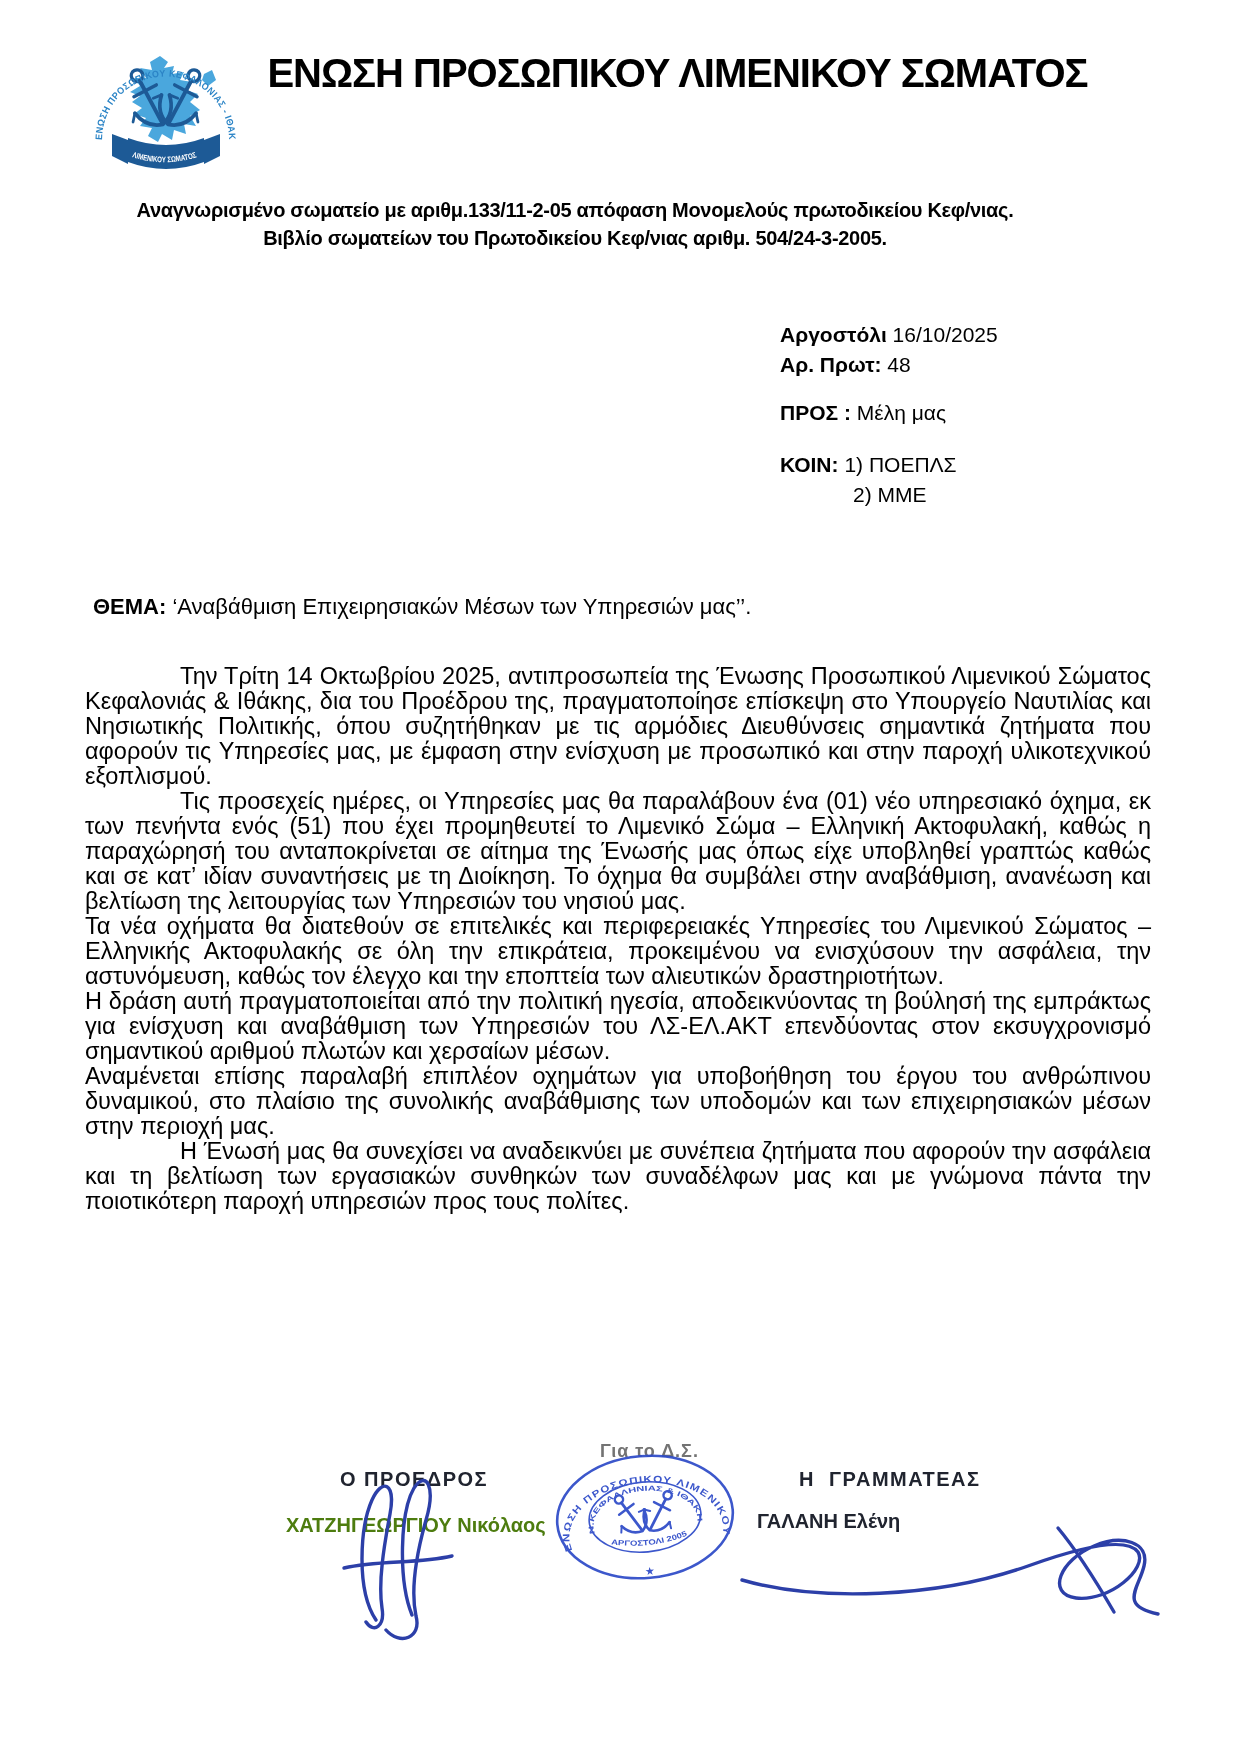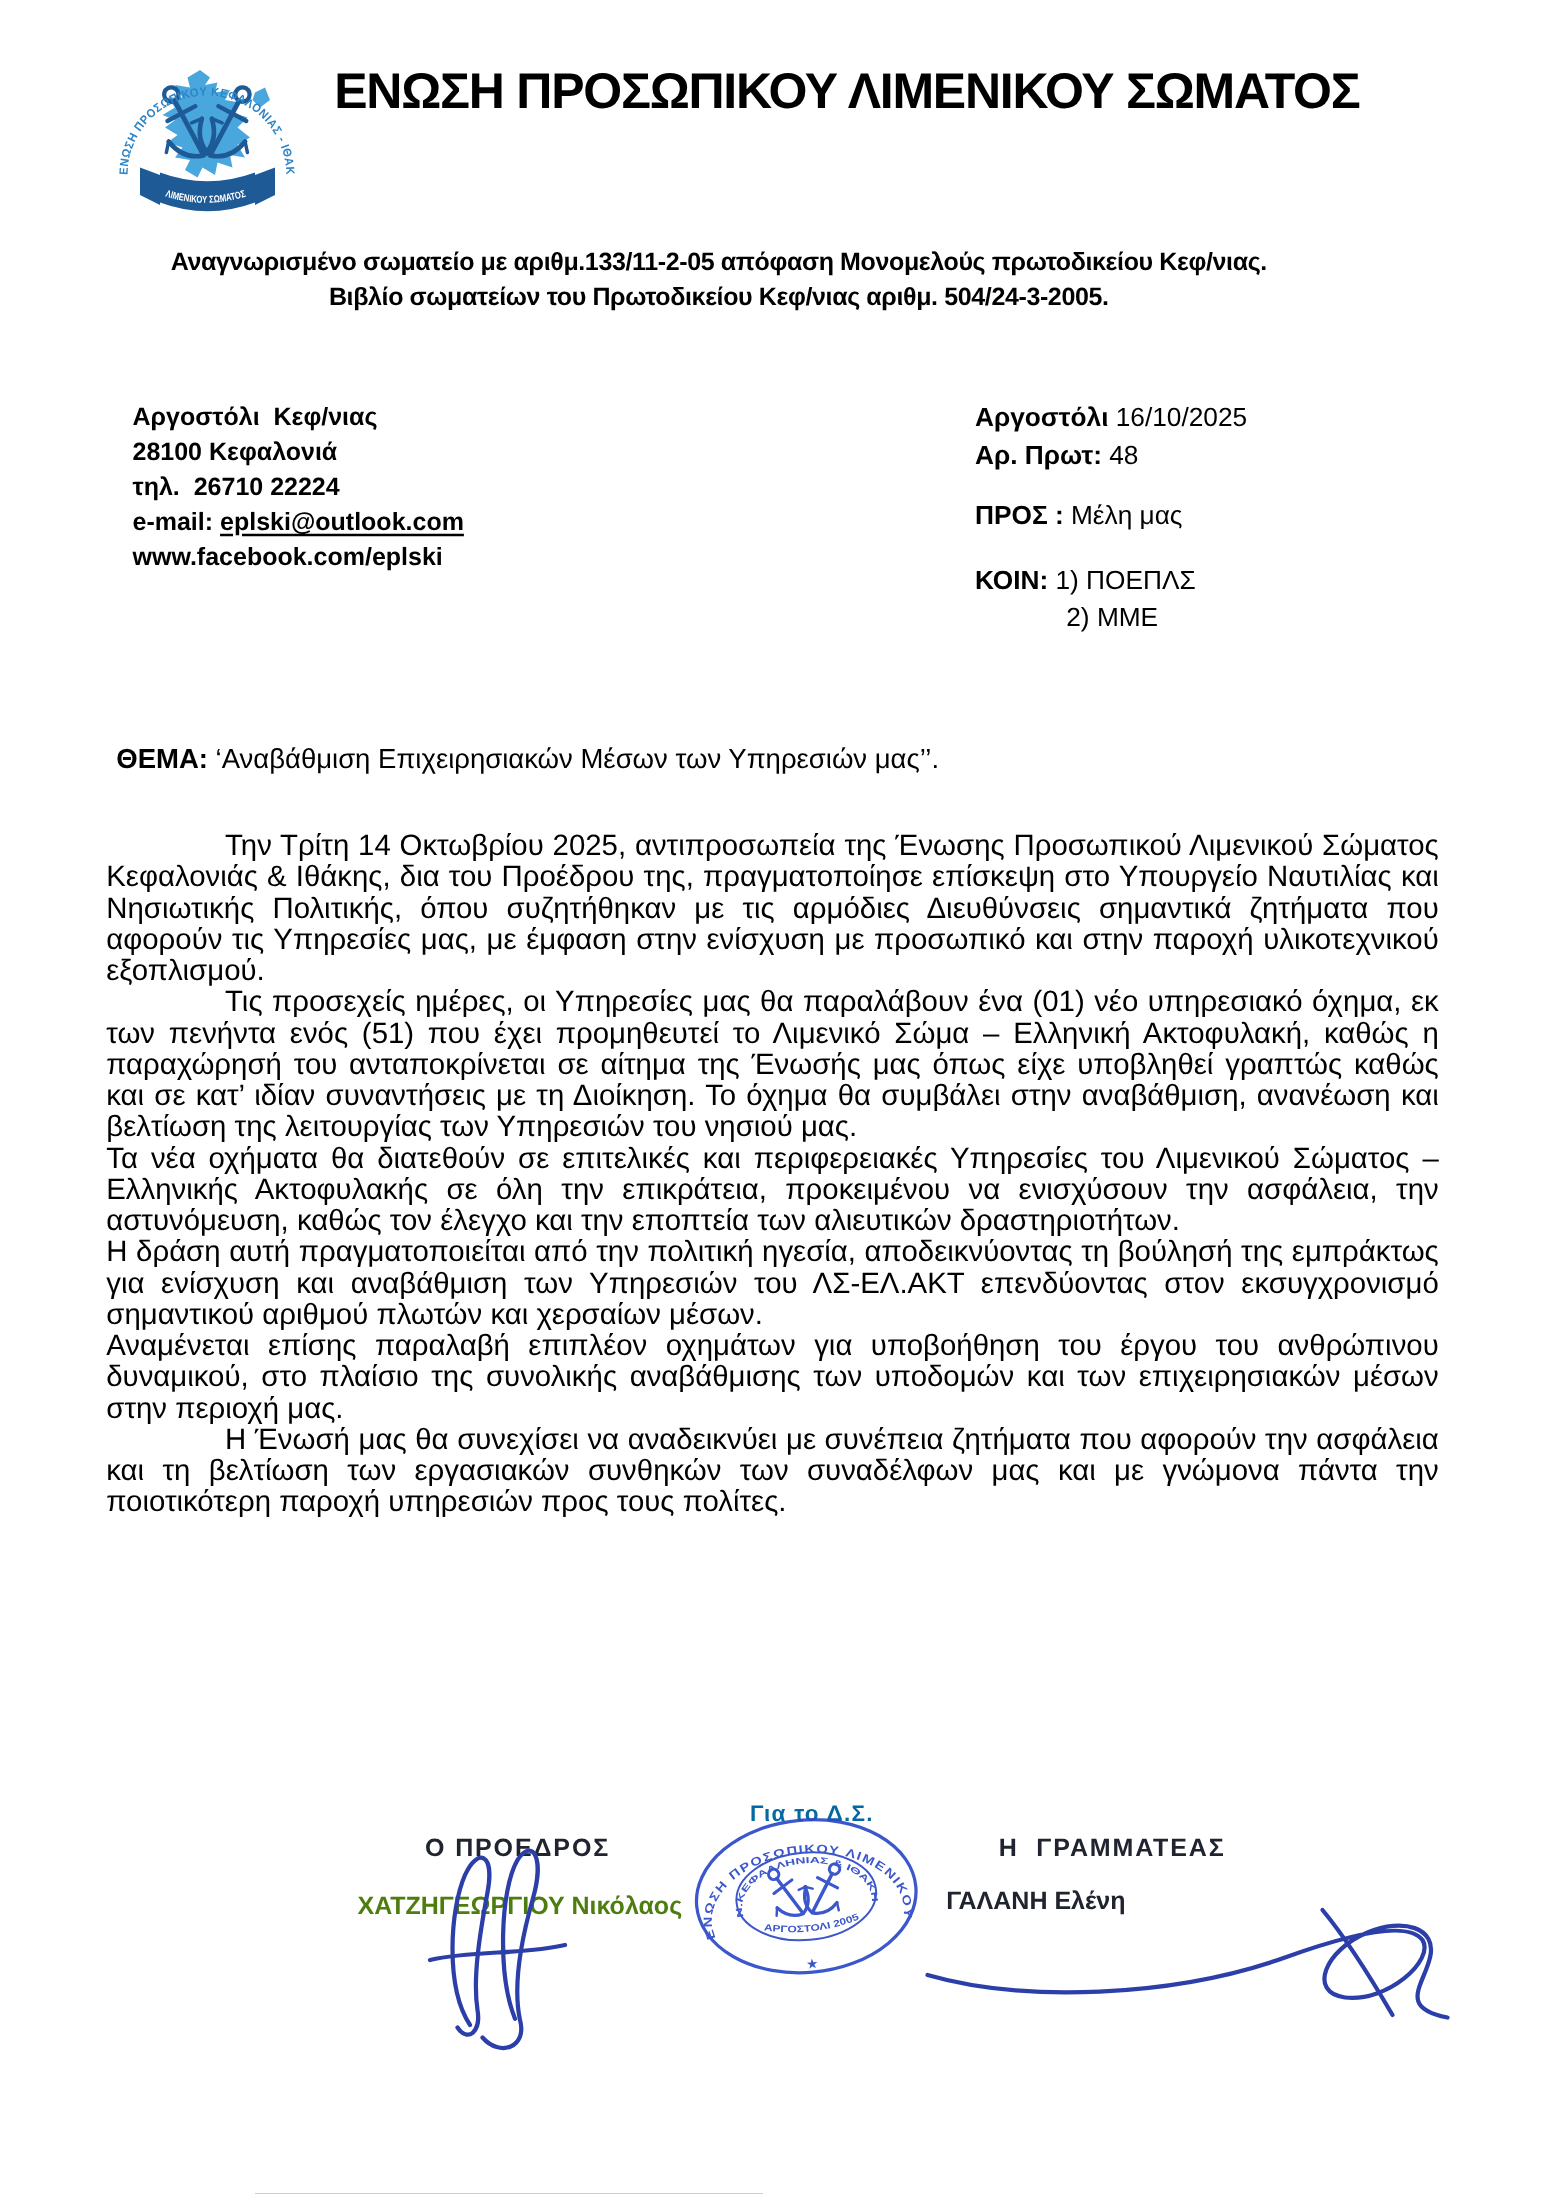--- a/index.html
+++ b/index.html
@@ -42,21 +42,21 @@
 
   .subject{position:absolute;left:93px;top:594px;width:1050px;font-size:22px;}
 
   .bodytext{
     position:absolute;left:85px;top:664px;width:1066px;
     font-size:23.5px;line-height:25px;text-align:justify;
   }
   .bodytext p{margin:0;}
   .bodytext p.ind{text-indent:95px;}
 
-  .sig-forboard{position:absolute;left:600px;top:1441px;font-size:18px;font-weight:bold;color:#0369a1;letter-spacing:1px;}
+  .sig-forboard{position:absolute;left:600px;top:1441px;font-size:18px;font-weight:bold;color:#737373;letter-spacing:1px;}
   .sig-title-left{position:absolute;left:340px;top:1468px;font-size:20px;font-weight:bold;color:#20242f;letter-spacing:1.5px;}
   .sig-name-left{position:absolute;left:286px;top:1514px;font-size:20px;font-weight:bold;color:#4d7c0f;}
   .sig-title-right{position:absolute;left:757px;top:1468px;font-size:20px;font-weight:bold;color:#20242f;letter-spacing:1.5px;margin-left:42px;}
   .sig-name-right{position:absolute;left:757px;top:1510px;font-size:20px;font-weight:bold;color:#20242f;}
 
   .stamp{position:absolute;left:549px;top:1450px;width:192px;height:134px;opacity:0.93;}
   .sig-president{position:absolute;left:338px;top:1472px;width:120px;height:170px;}
   .sig-secretary{position:absolute;left:728px;top:1508px;width:440px;height:110px;}
 </style>
 </head>
@@ -93,27 +93,20 @@
 
   <div class="title">
     <div>ΕΝΩΣΗ ΠΡΟΣΩΠΙΚΟΥ ΛΙΜΕΝΙΚΟΥ ΣΩΜΑΤΟΣ</div>
   </div>
 
   <div class="reg">
     <div>Αναγνωρισμένο σωματείο με αριθμ.133/11-2-05 απόφαση Μονομελούς πρωτοδικείου Κεφ/νιας.</div>
     <div>Βιβλίο σωματείων του Πρωτοδικείου Κεφ/νιας αριθμ. 504/24-3-2005.</div>
   </div>
 
-  <div class="contact">
-    <div class="row pre">Αργοστόλι  Κεφ/νιας</div>
-    <div class="row">28100 Κεφαλονιά</div>
-    <div class="row pre">τηλ.  26710 22224</div>
-    <div class="row"><span>e-mail:</span> <span class="u">eplski@outlook.com</span></div>
-    <div class="row">www.facebook.com/eplski</div>
-  </div>
 
   <div class="meta">
     <div class="row"><span class="b">Αργοστόλι</span> <span>16/10/2025</span></div>
     <div class="row"><span class="b">Αρ. Πρωτ:</span> <span>48</span></div>
     <div class="gap1"></div>
     <div class="row"><span class="b">ΠΡΟΣ :</span> <span>Μέλη μας</span></div>
     <div class="gap2"></div>
     <div class="row"><span class="b">ΚΟΙΝ:</span> <span>1) ΠΟΕΠΛΣ</span></div>
     <div class="cc2"><span>2) ΜΜΕ</span></div>
   </div>

